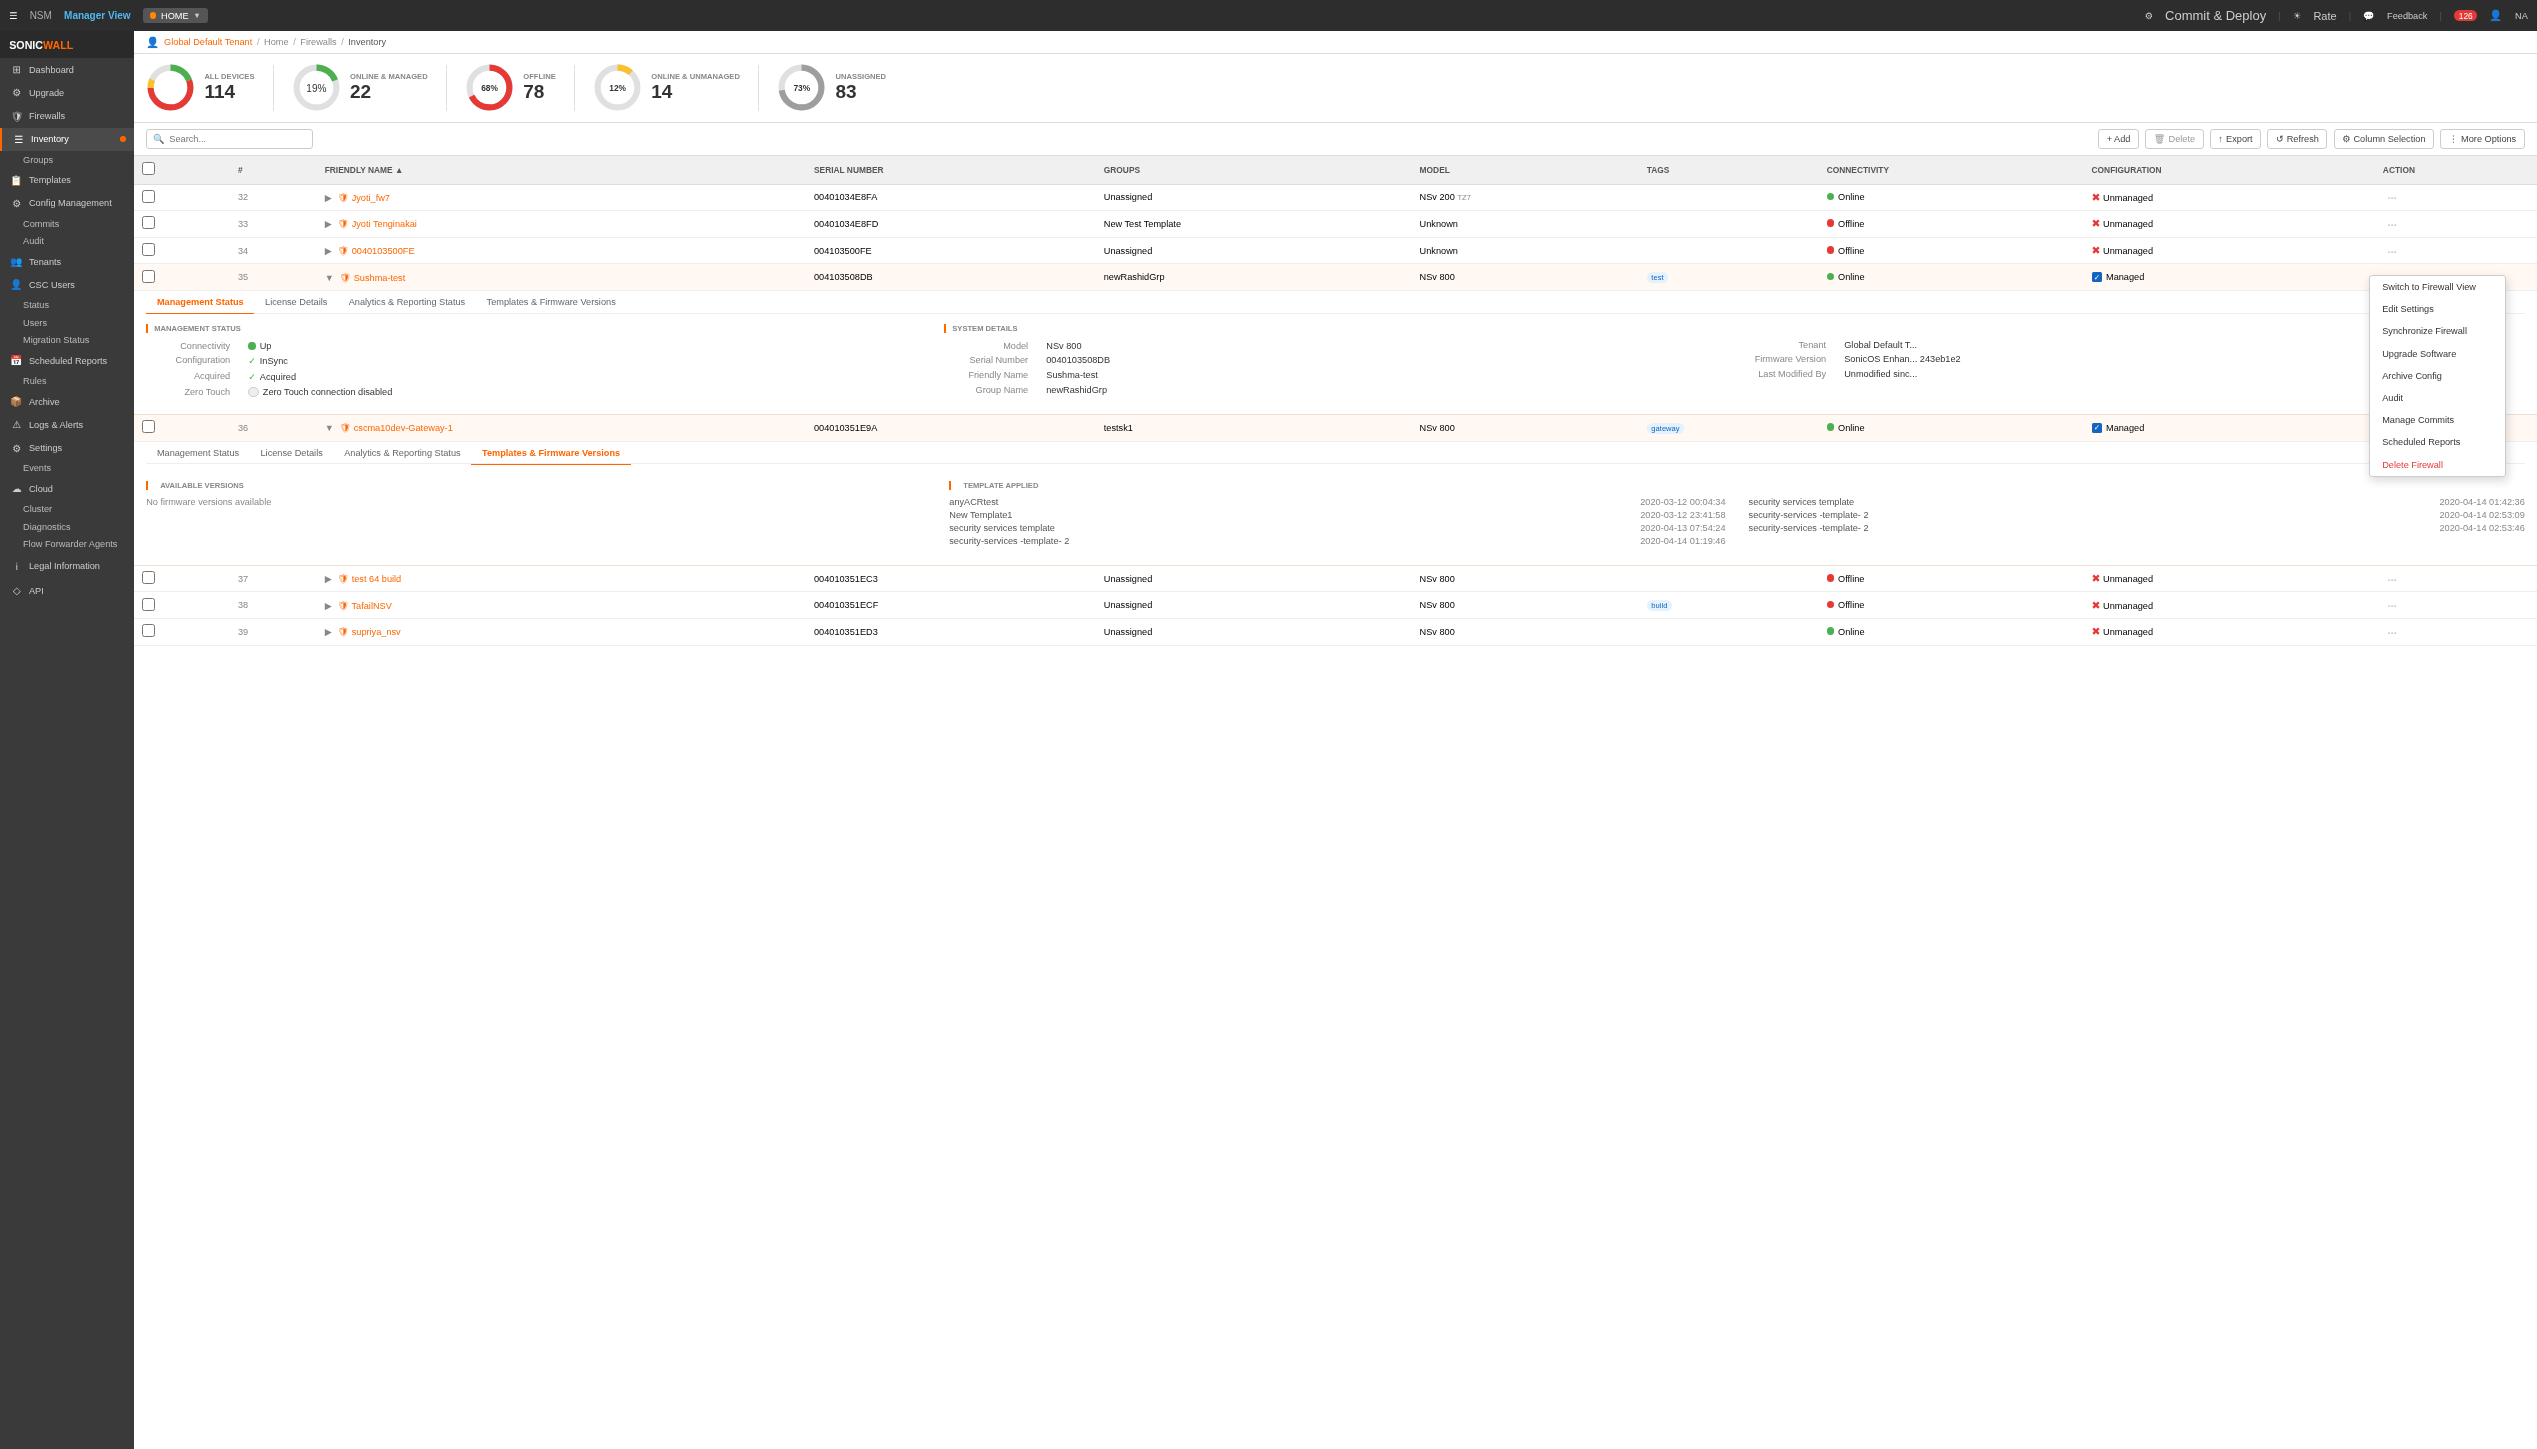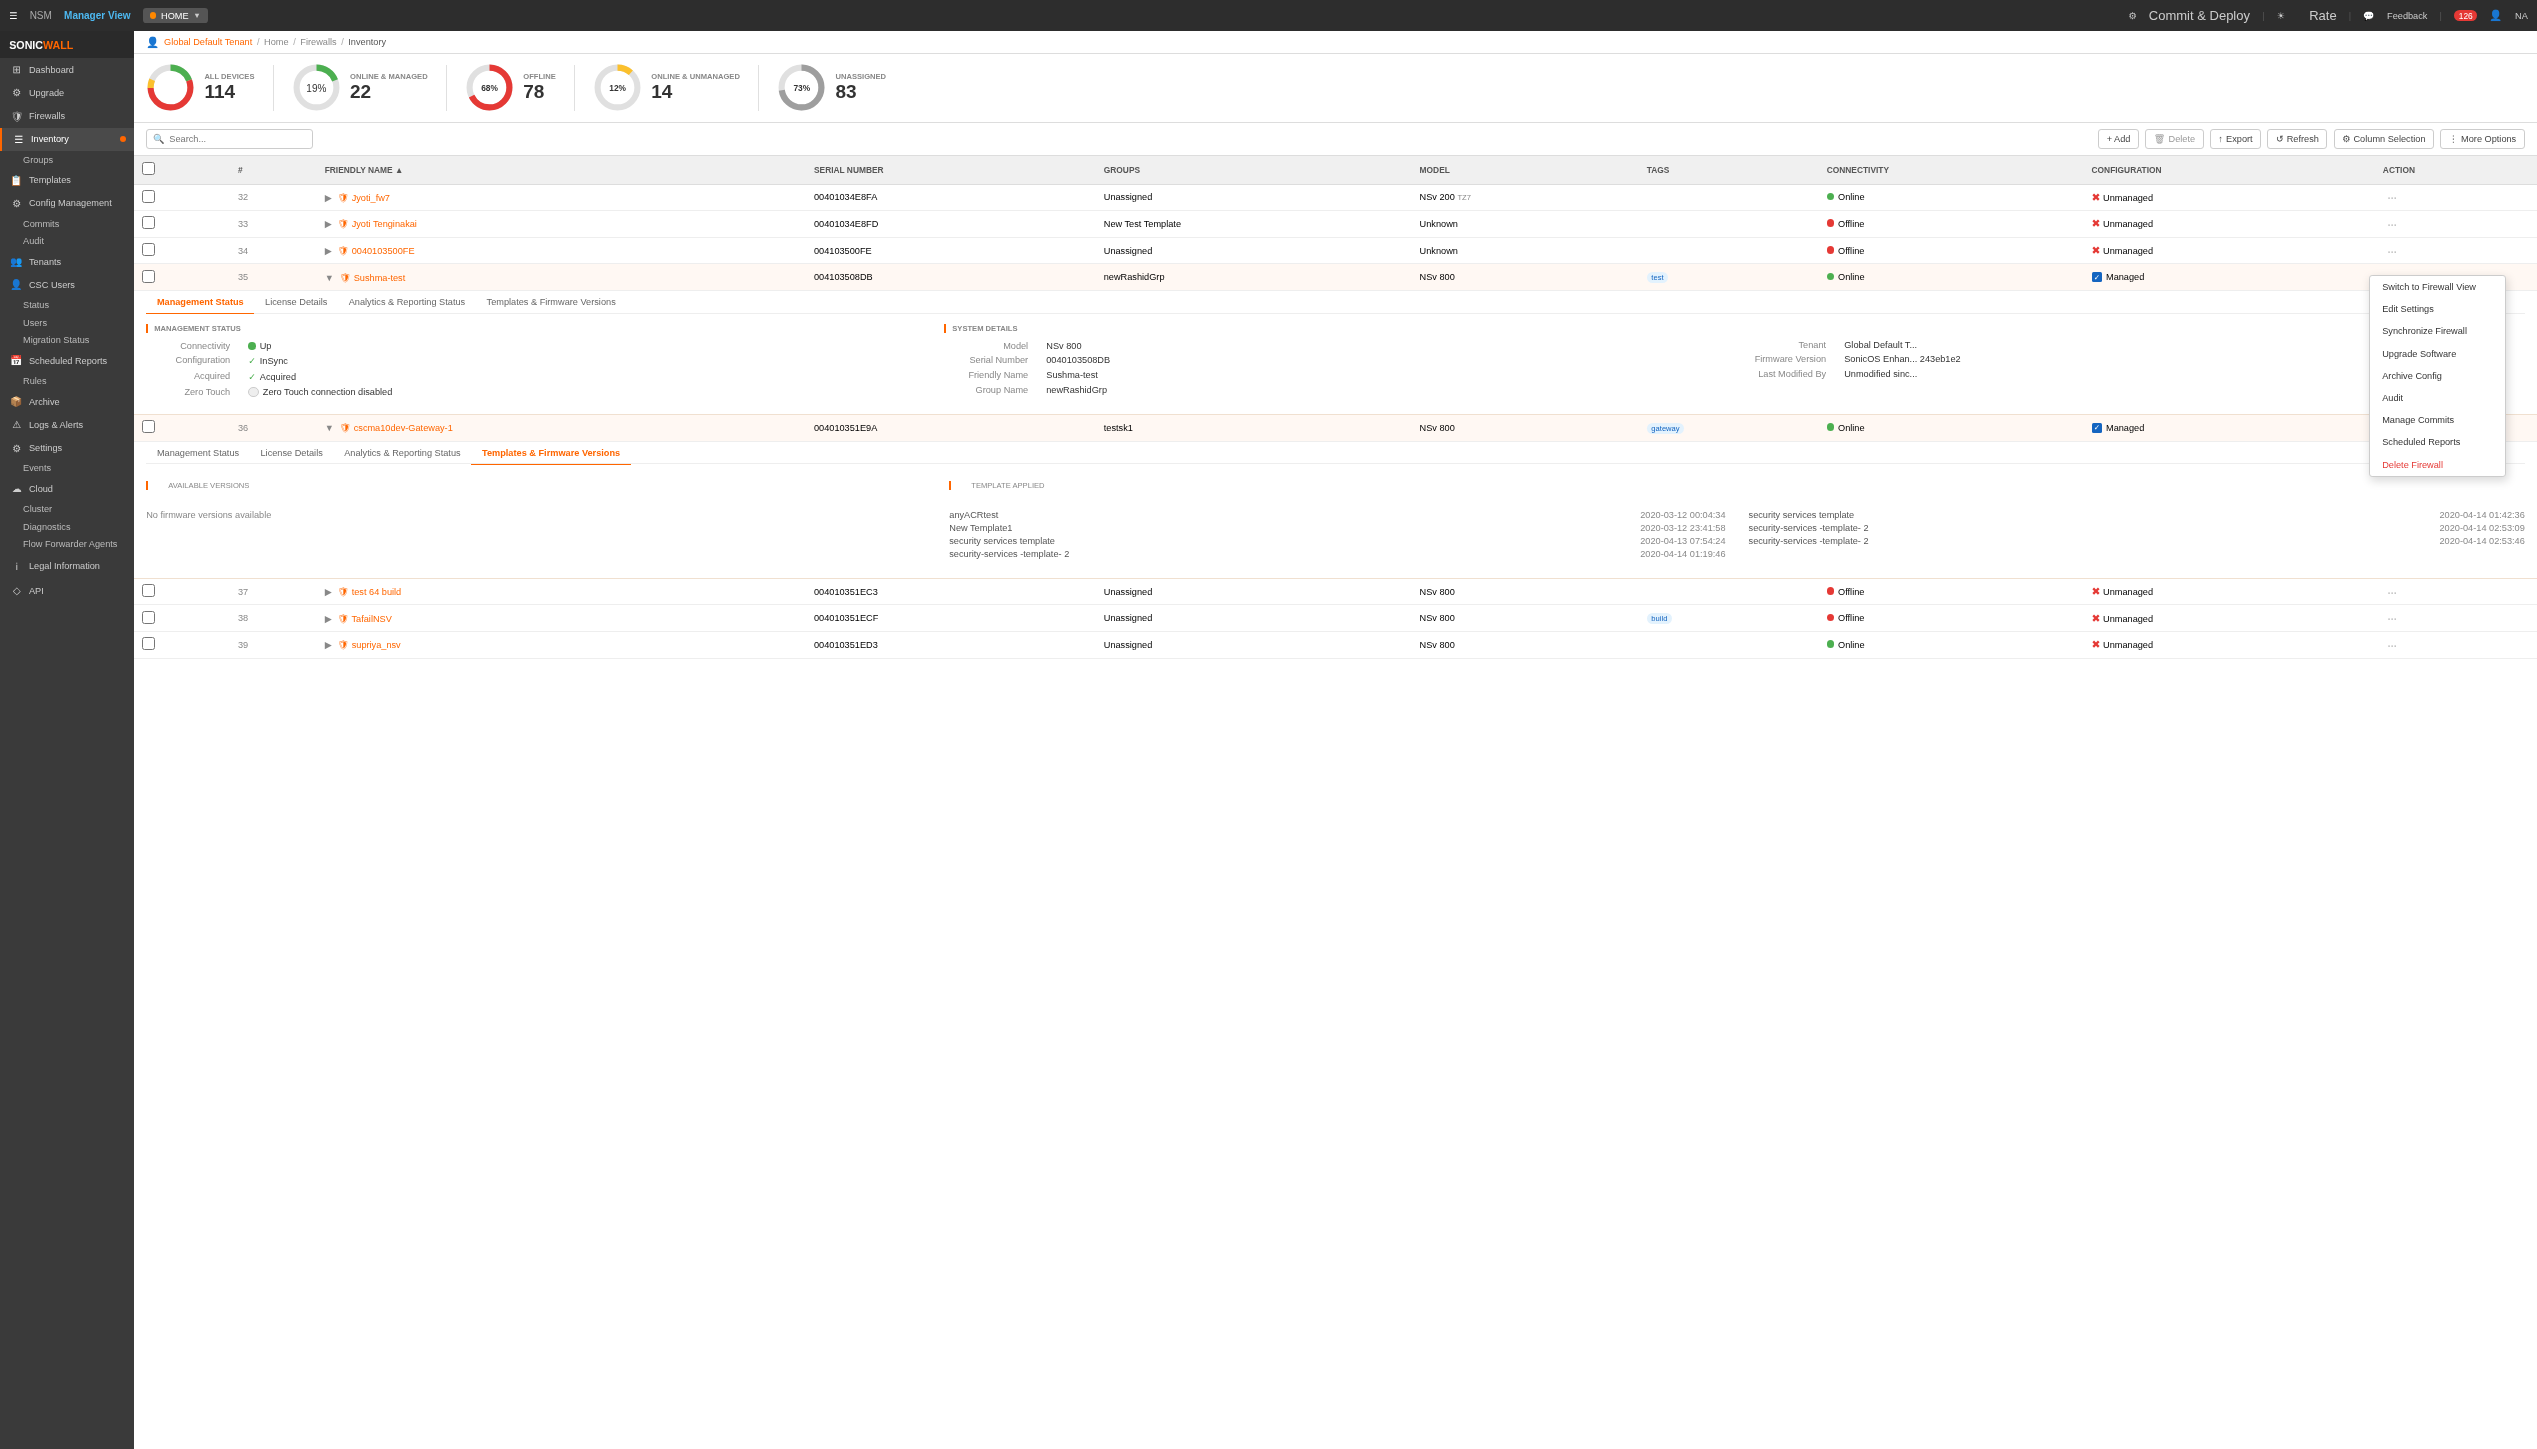--- a/index.html
+++ b/index.html
@@ -66,21 +66,21 @@
     .detail-tabs { display: flex; gap: 0; border-bottom: 1.5px solid #eee; margin-bottom: 10.7px; }
     .detail-tab { padding: 6.1px 10.7px; cursor: pointer; font-size: 9.2px; color: #666; border-bottom: 1.5px solid transparent; margin-bottom: -1.5px; }
     .detail-tab.active { color: #f60; border-bottom: 1.5px solid #f60; font-weight: 600; }
     .detail-sections { display: flex; gap: 15.3px; }
     .detail-section { flex: 1; }
     .detail-section-title { font-size: 7.6px; font-weight: bold; color: #888; text-transform: uppercase; border-left: 2.3px solid #f60; padding-left: 6.1px; margin-bottom: 7.6px; }
     .detail-row { display: flex; gap: 6.1px; margin-bottom: 4.6px; font-size: 9.2px; }
     .detail-label { color: #888; min-width: 84px; text-align: right; }
     .detail-value { color: #333; display: flex; align-items: center; gap: 3.8px; margin-left: 12px; }
     .up-dot { width: 7.6px; height: 7.6px; background: #4caf50; border-radius: 50%; display: inline-block; }
-    .versions-title { font-size: 7.6px; font-weight: normal; color: #888; text-transform: uppercase; border-left: 2.3px solid #f60; padding-left: 20px; margin-bottom: 20px; }
+    .versions-title { font-size: 7.6px; font-weight: bold; color: #888; text-transform: uppercase; border-left: 2.3px solid #f60; padding-left: 12px; margin-bottom: 7px; }
     .no-fw { color: #888; font-size: 9.2px; }
 
     
     .context-menu { position: absolute; right: 46px; top: 260px; background: #fff; border: 0.8px solid #ccc; border-radius: 3.1px; box-shadow: 1.5px 3.1px 9.2px rgba(0,0,0,0.15); z-index: 100; min-width: 137px; }
     .context-menu-item { padding: 6.1px 12.2px; cursor: pointer; font-size: 9.2px; color: #333; }
     .context-menu-item.danger { color: #e53935; }
 
     
     ::-webkit-scrollbar { width: 4.6px; height: 4.6px; }
     ::-webkit-scrollbar-track { background: #f0f0f0; }
@@ -96,21 +96,21 @@
   <div style="background:#555;border-radius:3.1px;padding:2.3px 7.6px;display:flex;align-items:center;gap:4.6px;cursor:pointer;">
     <span style="width:6.1px;height:6.1px;background:#ff8800;border-radius:50%;display:inline-block;"></span>
     <span style="color:#fff;font-size:9.2px;">HOME</span>
     <span style="color:#ccc;font-size:7.6px;">▼</span>
   </div>
   <div class="top-nav-right">
     <span style="color:#ccc;">⚙</span>
     <span style="color:#ccc;font-size:13px;cursor:pointer;">Commit &amp; Deploy</span>
     <span class="separator">|</span>
     <span style="color:#ccc;">☀</span>
-    <span style="color:#ccc;font-size:13px;cursor:pointer;margin-left:12px;">Rate</span>
+    <span style="color:#ccc;font-size:11px;cursor:pointer;">Rate</span>
     <span class="separator">|</span>
     <span style="color:#ccc;">💬</span>
     <span style="color:#ccc;font-size:9.2px;cursor:pointer;">Feedback</span>
     <span class="separator">|</span>
     <span style="background:#e53935;color:#fff;border-radius:7.6px;padding:0.8px 4.6px;font-size:8.4px;cursor:pointer;">126</span>
     <span style="color:#ccc;cursor:pointer;font-size:10.7px;">👤</span>
     <span style="color:#ccc;font-size:9.2px;">NA</span>
   </div>
 </div>
 

